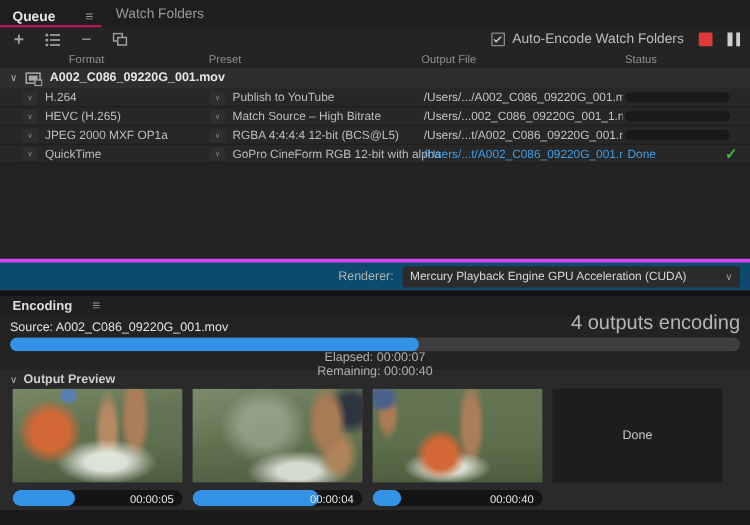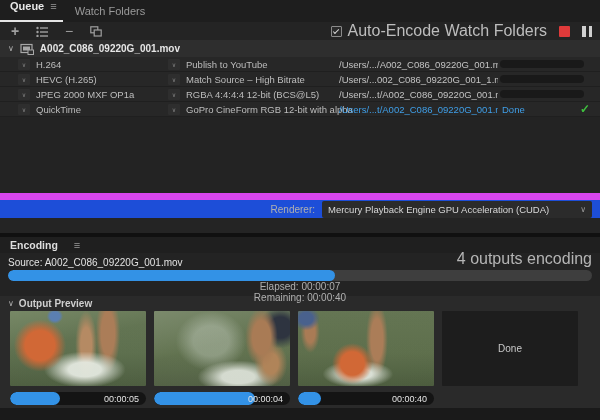--- a/index.html
+++ b/index.html
@@ -6,36 +6,36 @@
   html,body { width:600px; height:420px; overflow:hidden; }
   body {
     font-family:"Liberation Sans", sans-serif;
     background:#232323; color:#c5c5c5;
     position:relative; font-size:10px;
     outline:1px solid #0c0c0c; outline-offset:-1px;
   }
   
   #queue-panel { position:absolute; top:0; left:0; width:600px; height:233px; background:#242424; }
   .tabbar { height:22px; background:#1e1e1e; display:flex; align-items:flex-end; }
-  .tab-active { display:flex; align-items:flex-start; gap:6px; height:22px; padding:0 6px 0 10px;
-    color:#e8e8e8; font-weight:bold; font-size:11px; border-bottom:2px solid #e5e5e5; }
+  .tab-active { display:flex; align-items:flex-end; gap:24px; height:22px; padding:0 6px 0 10px;
+    color:#e8e8e8; font-weight:bold; font-size:11px; border-bottom:2px solid #be185d; }
   .panel-menu { color:#9a9a9a; font-size:11px; font-weight:normal; }
   .tab-inactive { display:flex; align-items:center; height:22px; padding:0 12px; color:#9a9a9a; font-size:11px; }
 
   .toolbar { height:18px; background:#242424; display:flex; align-items:center; padding-left:8px; position:relative; }
   .tool { color:#9f9f9f; margin-right:13px; display:flex; align-items:center; justify-content:center; width:14px; height:14px; }
   .tool-plus { font-size:14px; font-weight:bold; }
   .tool-minus { font-size:14px; }
   .tb-right { position:absolute; right:8px; top:0; height:18px; display:flex; align-items:center; gap:12px; }
   .checkbox-wrap { display:flex; align-items:center; gap:6px; }
   .checkbox { width:11px; height:11px; background:#2a2a2a; border:1px solid #8b8b8b; border-radius:1px;
     display:flex; align-items:center; justify-content:center; }
   .checkbox .tick { width:6px; height:3px; border-left:1.5px solid #d8d8d8; border-bottom:1.5px solid #d8d8d8;
     transform:rotate(-45deg) translate(0.5px,-0.5px); }
-  .cb-label { color:#bdbdbd; font-size:16px; }
+  .cb-label { color:#bdbdbd; font-size:11px; }
   .stop-btn { width:11px; height:11px; background:#df3a3a; border-radius:1px; }
   .pause-btn { display:flex; gap:3px; }
   .pause-btn i { display:block; width:3.5px; height:11px; background:#cfcfcf; }
 
   .colheads { height:14px; position:relative; font-size:9px; color:#8f8f8f; background:#242424; border-bottom:1px solid #1c1c1c; }
   .colheads span { position:absolute; top:2px; }
   .ch-format { left:55px; } .ch-preset { left:167px; } .ch-output { left:337px; } .ch-status { left:500px; }
 
   .list { height:153px; background:#232323; }
   .source-row { height:17px; background:#2e2e2e; display:flex; align-items:center; }
@@ -51,21 +51,21 @@
   .cell-format { width:138px; padding-left:6px; flex:0 0 auto; overflow:hidden; }
   .cell-preset { width:157px; padding-left:6px; flex:0 0 auto; }
   .cell-output { width:161px; padding-left:2px; flex:0 0 auto; overflow:hidden; color:#c3c3c3; }
   .cell-status { flex:1; display:flex; align-items:center; }
   .statusbar { width:84px; height:8px; background:#191919; border-radius:4px; margin-left:2px; overflow:hidden; }
   .statusbar .fill { height:100%; background:#3392e6; border-radius:4px; }
   .link-blue { color:#3f9fe8 !important; }
   .done-text { color:#3f9fe8; margin-left:4px; }
   .done-check { margin-left:auto; margin-right:10px; color:#3fc13f; font-size:12px; font-weight:bold; }
 
-  .renderer-row { height:25px; background:#1d4ed8; border-top:7px solid #d946ef; display:flex; align-items:center;
+  .renderer-row { height:25px; background:#0c4a6e; border-top:3px solid #d946ef; display:flex; align-items:center;
     justify-content:flex-end; padding-right:8px; gap:7px; }
   .renderer-label { color:#b0b0b0; font-size:10px; }
   .renderer-select { width:270px; height:17px; background:#2b2b2b; border-radius:2px; display:flex; align-items:center;
     padding:0 6px; color:#d8d8d8; font-size:9.5px; }
   .renderer-select .dd-chev { margin-left:auto; color:#999; font-size:8px; }
 
   .panel-divider { position:absolute; top:233px; left:0; width:600px; height:4px; background:#101010; }
 
   
   #encoding-panel { position:absolute; top:237px; left:0; width:600px; height:183px; background:#232323; }
@@ -162,20 +162,26 @@
         <span class="cb-label">Auto-Encode Watch Folders</span>
       </div>
       <span class="stop-btn"></span>
       <span class="pause-btn">
           <i></i>
           <i></i>
         </span>
     </div>
   </div>
 
+  <div class="colheads">
+    <span class="ch-format">Format</span>
+    <span class="ch-preset">Preset</span>
+    <span class="ch-output">Output File</span>
+    <span class="ch-status">Status</span>
+  </div>
 
   <div class="list">
 
     <div class="source-row">
       <span class="src-chev">∨</span>
       <span class="src-icon">
         <svg width="14" height="12" viewBox="0 0 14 12">
           <rect x="1" y="1.5" width="11" height="8" fill="none" stroke="#a8a8a8" stroke-width="1.2"></rect>
           <rect x="3" y="3.5" width="7" height="4" fill="#a8a8a8"></rect>
           <rect x="8" y="7" width="5.5" height="4.5" fill="#2e2e2e" stroke="#a8a8a8" stroke-width="1"></rect>

